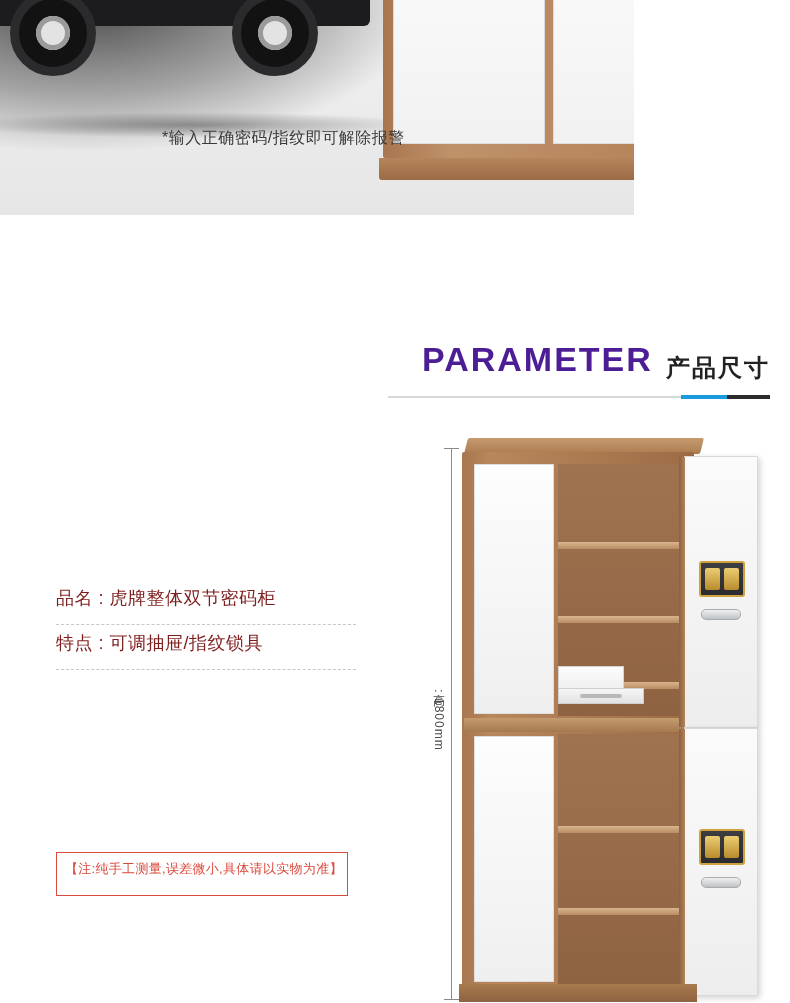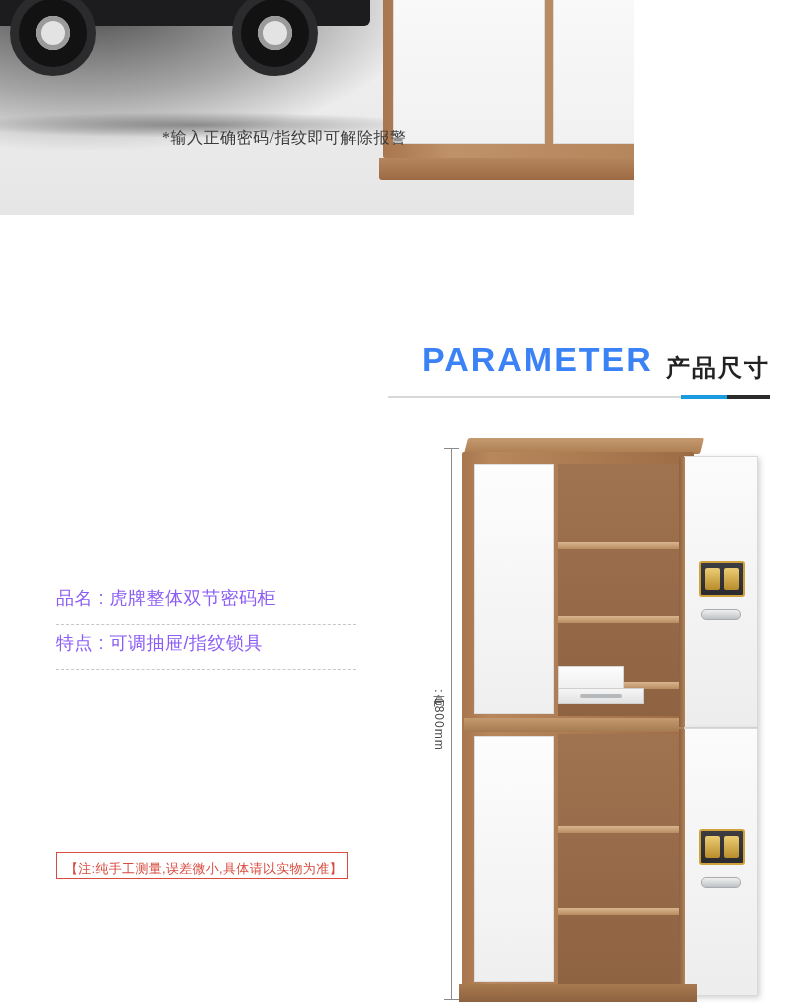--- a/index.html
+++ b/index.html
@@ -15,21 +15,20 @@
     position: relative;
   }
 
   
   .top-banner {
     position: absolute;
     left: 0; top: 0;
     width: 634px; height: 215px;
     background: linear-gradient(180deg, #f2f2f2 0%, #ebebeb 55%, #e6e6e6 100%);
     overflow: hidden;
-    font-family: Liberation Serif, serif;
   }
   .banner-darkfade {
     position: absolute;
     left: 0; top: 0;
     width: 420px; height: 150px;
     background: radial-gradient(ellipse at 20% 0%, rgba(40,40,40,0.85) 0%, rgba(80,80,80,0.45) 45%, rgba(235,235,235,0) 72%);
   }
   
   .car {
     position: absolute;
@@ -114,21 +113,21 @@
   
   .param-wrap {
     position: absolute;
     left: 388px; top: 340px;
     width: 382px;
   }
   .param-en {
     position: absolute;
     left: 34px; top: 0;
     font-size: 34px;
-    color: #3b82f6;
+    color: #4c1d95;
     letter-spacing: 2px;
     font-weight: bold;
     font-family: "Liberation Sans", sans-serif;
   }
   .param-cn {
     position: absolute;
     right: 0; top: 12px;
     font-size: 24px;
     color: #222;
     font-weight: bold;
@@ -161,30 +160,30 @@
   }
   .spec-row {
     position: relative;
     height: 45px;
     border-bottom: 1px dashed #c7c7c7;
     padding-top: 6px;
     box-sizing: border-box;
   }
   .spec-row .txt {
     font-size: 18px;
-    color: #8b5cf6;
+    color: #7f1d1d;
     letter-spacing: 0.5px;
     white-space: nowrap;
   }
   .spec-note {
     position: absolute;
     left: 56px; top: 852px;
     width: 292px;
     border: 1px solid #d94b3e;
-    padding: 7px 6px 0 8px;
+    padding: 7px 6px 17px 8px;
     box-sizing: border-box;
     font-size: 13px;
     color: #d94b3e;
     letter-spacing: 0.3px;
     white-space: nowrap;
   }
 
   
   .big-cab {
     position: absolute;

